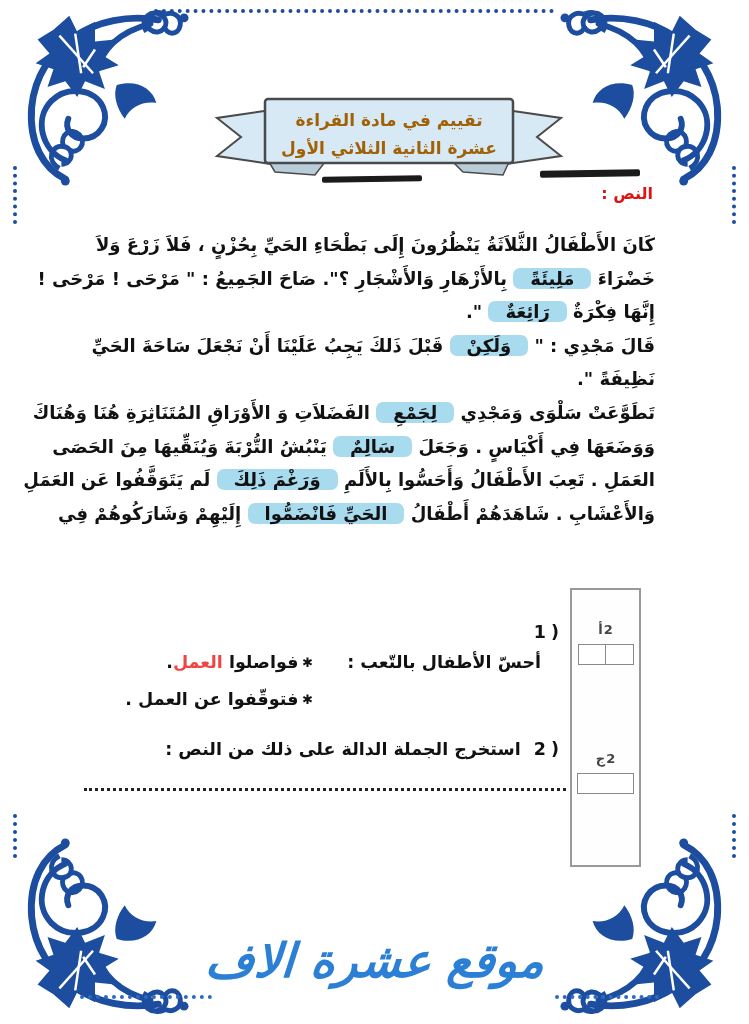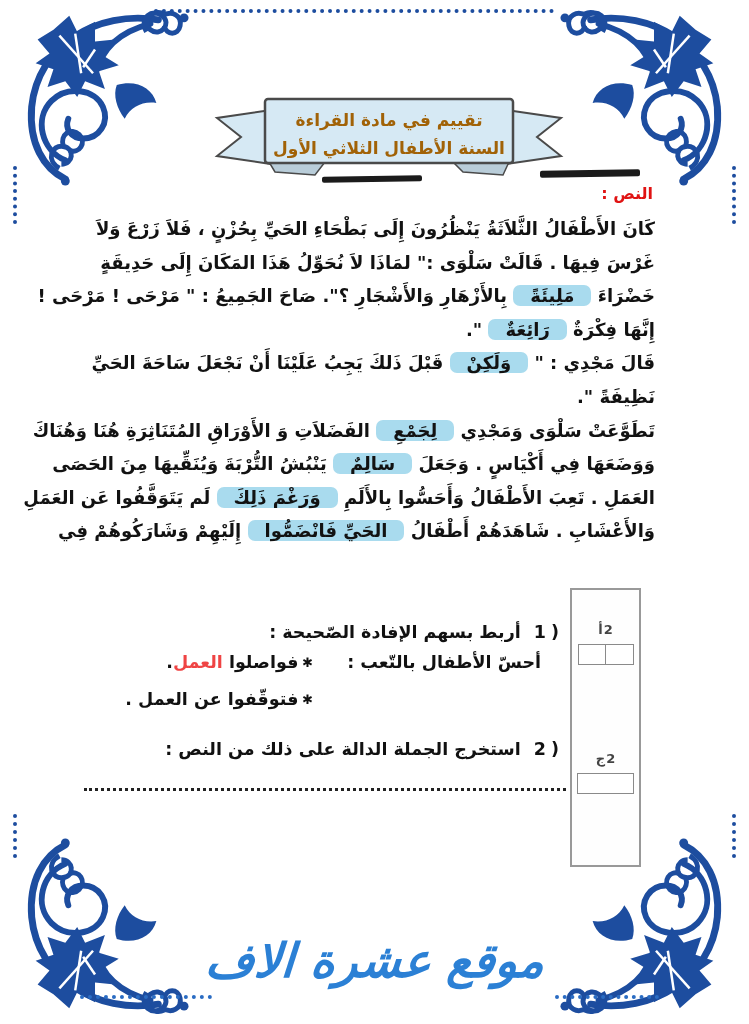--- a/index.html
+++ b/index.html
@@ -39,21 +39,21 @@
   .ribbon-bar{position:absolute;background:#1b1b1b;border-radius:2px}
   .ribbon-bar.b1{left:322px;top:176px;width:100px;height:6px;transform:rotate(-.8deg)}
   .ribbon-bar.b2{left:540px;top:170px;width:100px;height:7px;transform:rotate(-.8deg)}
 
   
   .passage-label{
     position:absolute;top:184px;right:96px;direction:rtl;
     color:#e01313;font-size:16px;font-weight:bold;
   }
   .passage{
-    position:absolute;top:212px;right:94px;width:562px;
+    position:absolute;top:228px;right:94px;width:562px;
     direction:rtl;text-align:right;color:#121212;
     font-size:18px;font-weight:bold;
   }
   .pline{line-height:33.6px;white-space:nowrap}
   .hl{background:#a9dbee;border-radius:7px;padding:0 17px}
 
   
   .q-title{position:absolute;right:190px;direction:rtl;font-size:17.5px;font-weight:bold;color:#111}
   .q1-title{top:622px}
   .q2-title{top:739px}
@@ -147,46 +147,44 @@
   <div class="banner">
     <svg viewBox="0 0 352 90">
       <polygon points="58,14 4,22 28,41 4,60 58,68" fill="#d6e9f4" stroke="#4a4a4a" stroke-width="2"></polygon>
       <polygon points="294,14 348,22 324,41 348,60 294,68" fill="#d6e9f4" stroke="#4a4a4a" stroke-width="2"></polygon>
       <polygon points="56,66 112,66 102,79 62,76" fill="#b9cdd9" stroke="#4a4a4a" stroke-width="1.5"></polygon>
       <polygon points="240,66 296,66 290,79 250,76" fill="#b9cdd9" stroke="#4a4a4a" stroke-width="1.5"></polygon>
       <rect x="52" y="3" width="248" height="64" rx="3" fill="#d6e9f4" stroke="#4a4a4a" stroke-width="2.5"></rect>
     </svg>
     <div class="banner-text">
       <div>تقييم في مادة القراءة</div>
-      <div>السنة الأطفال الثلاثي الأول</div>
+      <div>عشرة الثانية الثلاثي الأول</div>
     </div>
   </div>
   <div class="ribbon-bar b1"></div>
   <div class="ribbon-bar b2"></div>
 
   <div class="passage-label">النص :</div>
   <div class="passage">
       <div class="pline"><span>كَانَ الأَطْفَالُ الثَّلاَثَةُ يَنْظُرُونَ إِلَى بَطْحَاءِ الحَيِّ بِحُزْنٍ ، فَلاَ زَرْعَ وَلاَ</span></div>
-      <div class="pline"><span>غَرْسَ فِيهَا . قَالَتْ سَلْوَى :" لمَاذَا لاَ نُحَوِّلُ هَذَا المَكَانَ إِلَى حَدِيقَةٍ</span></div>
       <div class="pline"><span>خَضْرَاءَ </span><span class="hl">مَلِيئَةً</span><span> بِالأَزْهَارِ وَالأَشْجَارِ ؟". صَاحَ الجَمِيعُ : " مَرْحَى  ! مَرْحَى !</span></div>
       <div class="pline"><span>إِنَّهَا فِكْرَةٌ </span><span class="hl">رَائِعَةٌ</span><span> ".</span></div>
       <div class="pline"><span>قَالَ مَجْدِي : " </span><span class="hl">وَلَكِنْ</span><span> قَبْلَ ذَلكَ يَجِبُ عَلَيْنَا أَنْ نَجْعَلَ سَاحَةَ الحَيِّ</span></div>
       <div class="pline"><span>نَظِيفَةً ".</span></div>
       <div class="pline"><span>تَطَوَّعَتْ سَلْوَى وَمَجْدِي </span><span class="hl">لِجَمْعِ</span><span> الفَضَلاَتِ وَ الأَوْرَاقِ المُتَنَاثِرَةِ هُنَا وَهُنَاكَ</span></div>
       <div class="pline"><span>وَوَضَعَهَا فِي أَكْيَاسٍ . وَجَعَلَ </span><span class="hl">سَالِمٌ</span><span> يَنْبُشُ التُّرْبَةَ وَيُنَقِّيهَا مِنَ الحَصَى</span></div>
       <div class="pline"><span>العَمَلِ . تَعِبَ الأَطْفَالُ وَأَحَسُّوا بِالأَلَمِ </span><span class="hl">وَرَغْمَ ذَلِكَ</span><span> لَم يَتَوَقَّفُوا عَن العَمَلِ</span></div>
       <div class="pline"><span>وَالأَعْشَابِ . شَاهَدَهُمْ أَطْفَالُ </span><span class="hl">الحَيِّ فَانْضَمُّوا</span><span> إِلَيْهِمْ وَشَارَكُوهُمْ فِي</span></div>
     </div>
 
   <div class="q-title q1-title">
     <span class="qnum">
         <span>(</span>
         <span>1</span>
       </span>
-    <span>أربط بسهم الإفادة الصّحيحة :</span>
   </div>
   <div class="q1-body">
     <div class="q1-stem">أحسّ الأطفال بالتّعب :</div>
     <div class="q1-options">
         <div class="option"><span class="bullet">✱</span><span>فواصلوا </span><span class="accent">العمل</span><span>.</span></div>
         <div class="option"><span class="bullet">✱</span><span>فتوقّفوا عن العمل .</span></div>
       </div>
   </div>
 
   <div class="q-title q2-title">

